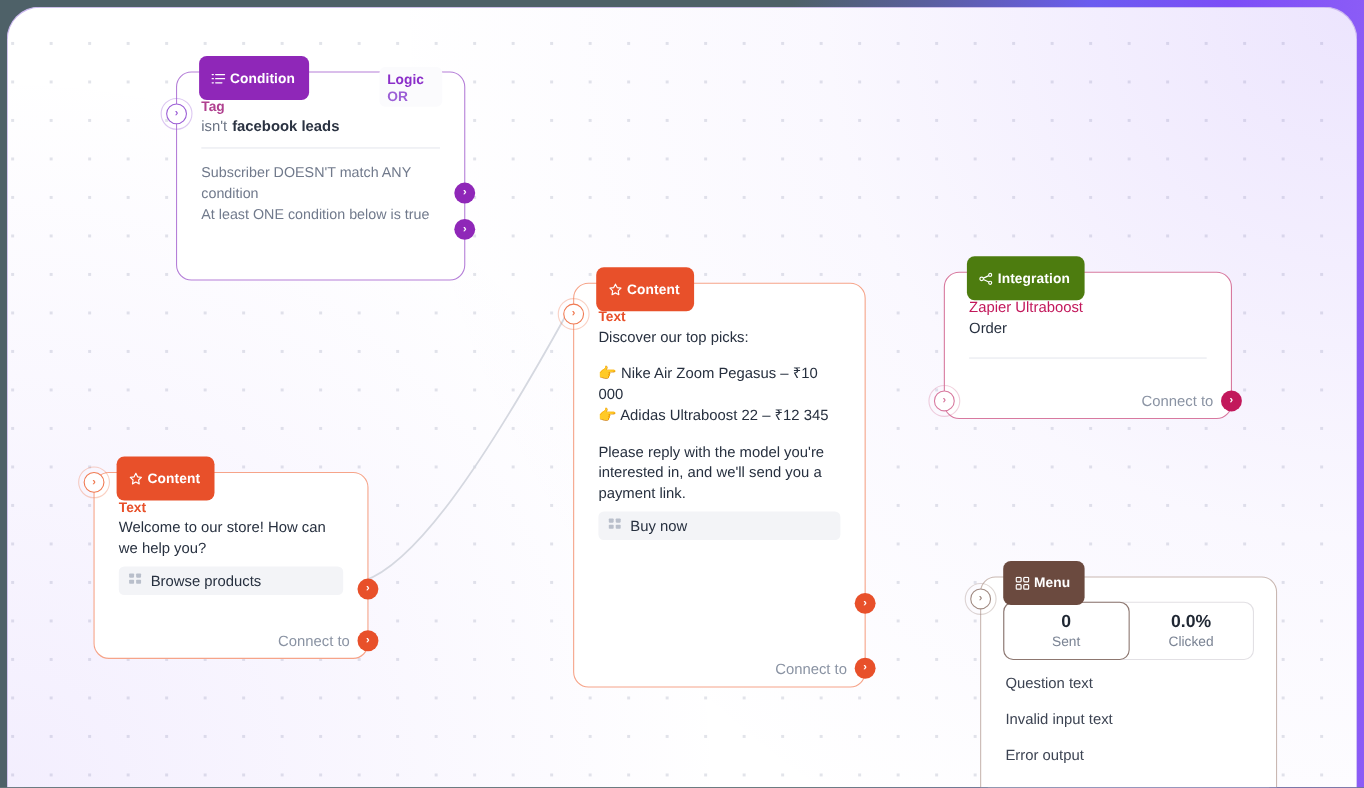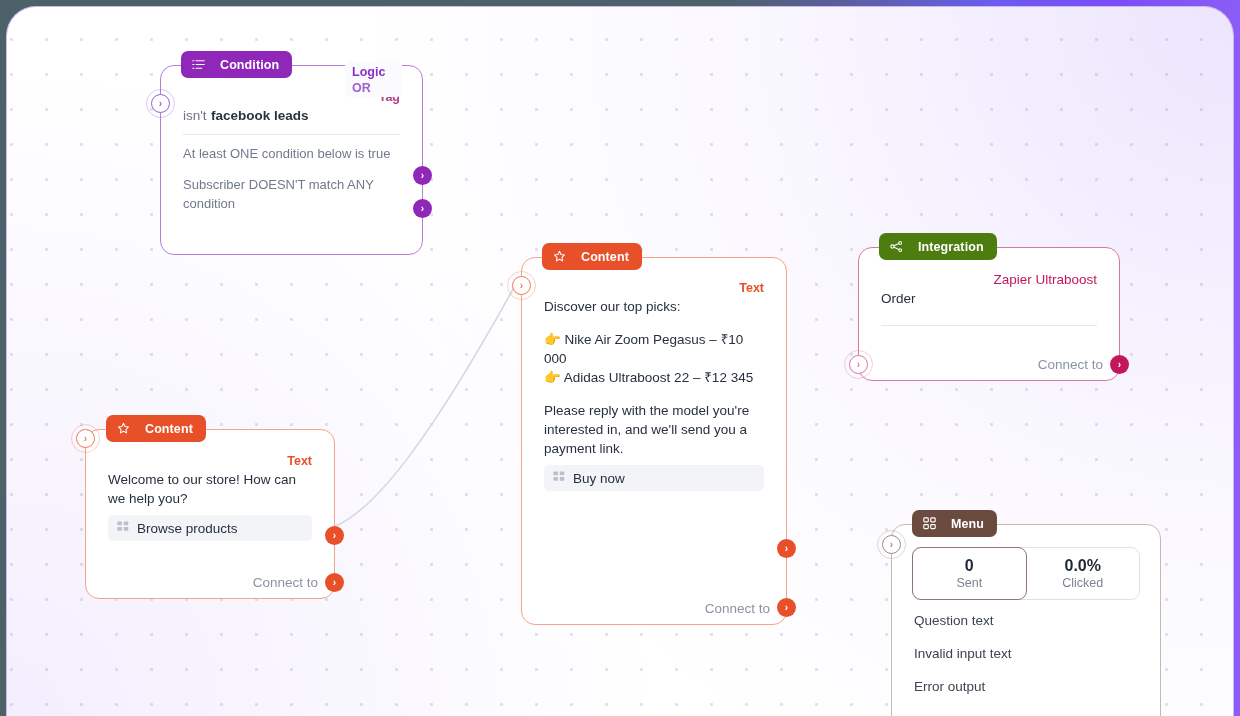--- a/index.html
+++ b/index.html
@@ -53,24 +53,24 @@
     background: #fff;
     border-radius: 14px;
     width: 100%;
     height: 100%;
   }
 
   .node-head {
     position: absolute;
     top: -15px;
     left: 20px;
-    height: 27px;
+    height: 40px;
     display: flex;
     align-items: center;
-    gap: 15px;
+    gap: 4px;
     padding: 0 13px 0 11px;
     border-radius: 7px;
     color: #fff;
     font-size: 12.5px;
     font-weight: bold;
     letter-spacing: .1px;
     z-index: 4;
     white-space: nowrap;
   }
   .node-head .hicon { display: flex; align-items: center; }
@@ -78,21 +78,21 @@
 
   .node-inner {
     position: absolute;
     left: 6px; right: 6px; top: 6px; bottom: 6px;
     background: #fff;
     border-radius: 10px;
     padding: 18px 16px 8px 16px;
     overflow: hidden;
   }
 
-  .label-sm { font-size: 12.5px; font-weight: bold; margin-bottom: 2px; text-align: right; }
+  .label-sm { font-size: 12.5px; font-weight: bold; margin-bottom: 2px; }
   .body-txt { font-size: 13.5px; line-height: 19px; color: #27303f; }
   .muted { color: #717a8c; font-size: 13px; line-height: 19px; }
 
   .chip {
     display: flex; align-items: center; gap: 8px;
     background: #f3f4f7;
     border-radius: 5px;
     height: 26px;
     padding: 0 9px;
     font-size: 13.5px;
@@ -236,22 +236,22 @@
           <span>Condition</span>
         </div>
 
         <div class="node-inner">
           <div class="label-sm">Tag</div>
           <div>
             <span class="cond-op">isn't</span>
             <span class="cond-val" style="font-weight:bold">facebook leads</span>
           </div>
           <div class="divider"></div>
+          <div class="muted" style="margin-top:12px">Subscriber DOESN'T match ANY condition</div>
           <div class="muted">At least ONE condition below is true</div>
-          <div class="muted" style="margin-top:12px">Subscriber DOESN'T match ANY condition</div>
         </div>
 
         <div class="port in" style="left:-10px; top:28px; color:#9c5fd6;">
           <span class="chev">›</span>
         </div>
         <div class="port out" style="right:-10px; top:100px; background:#8f27b8;">
           <span class="chev">›</span>
         </div>
         <div class="port out" style="right:-10px; top:133px; background:#8f27b8;">
           <span class="chev">›</span>

